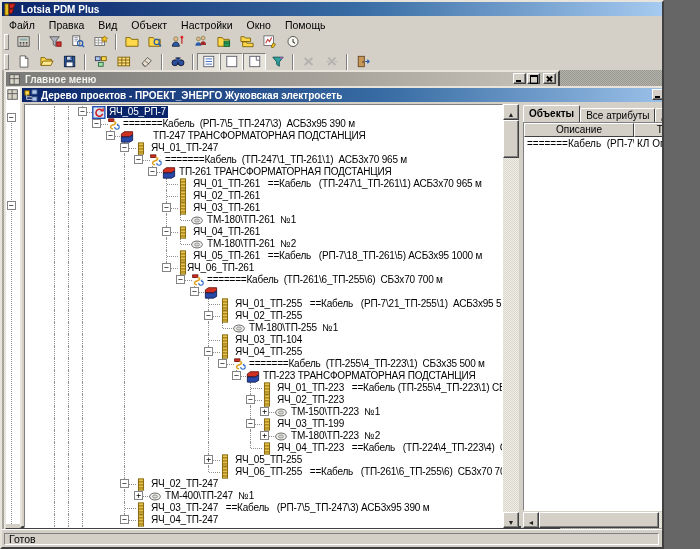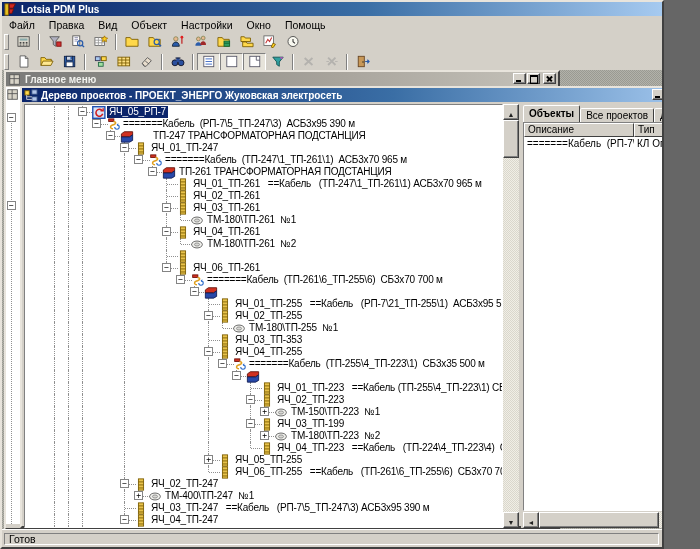--- a/index.html
+++ b/index.html
@@ -65,21 +65,21 @@
   .thumb{background:#d4d0c8;border:1px solid;border-color:#fff #404040 #404040 #fff;box-shadow:inset -1px -1px 0 #808080;box-sizing:border-box;}
   .ar{font-size:7px;line-height:7px;}
   
   .rpanel{position:absolute;left:499px;top:16px;width:178px;height:424px;background:#d4d0c8;}
   .tabs{position:absolute;left:2px;top:1px;height:17px;width:144px;overflow:hidden;white-space:nowrap;}
   .tab{display:inline-block;background:#d4d0c8;border:1px solid;border-color:#fff #404040 transparent #fff;
        border-radius:2px 2px 0 0;font-size:10px;height:13px;line-height:13px;padding:0 5px;margin-top:3px;vertical-align:bottom;box-sizing:content-box;}
   .tab.active{font-weight:bold;height:16px;line-height:15px;margin-top:0;position:relative;z-index:2;}
   .lview{position:absolute;left:2px;top:18px;width:174px;height:389px;background:#fff;
          border:1px solid;border-color:#808080 #fff #fff #808080;box-sizing:border-box;overflow:hidden;}
-  .lvhead{position:absolute;left:0;top:0;right:0;height:14px;display:flex;}
+  .lvhead{position:absolute;left:0;top:0;right:0;height:14px;display:flex;text-align:center;}
   .lvh{background:#d4d0c8;border:1px solid;border-color:#fff #404040 #404040 #fff;box-sizing:border-box;
        font-size:10px;line-height:12px;padding:0 3px;overflow:hidden;white-space:nowrap;}
   .lvrow{position:absolute;left:0;top:14px;right:0;height:13px;font-size:10px;line-height:13px;white-space:pre;display:flex;}
   .lvc{overflow:hidden;padding:0 3px;box-sizing:border-box;}
   
   .statusbar{position:absolute;left:0;right:0;bottom:0;height:17px;background:#d4d0c8;border-top:1px solid #fff;}
   .spanel{position:absolute;left:2px;right:3px;top:3px;bottom:2px;border:1px solid;border-color:#808080 #fff #fff #808080;
           font-size:10.5px;line-height:11px;padding:0 4px;color:#000;}
   svg{display:block;}
 </style>
@@ -465,25 +465,25 @@
                   <rect x="5" y="1" width="6" height="13" fill="#e8c24a" stroke="#7a5c00"></rect>
                   <path d="M5 4.5h6M5 8h6M5 11.5h6" stroke="#7a5c00"></path>
                 </svg></span><span class="tlabel" style="left: 166px;">ЯЧ_04_ТП-261</span></div>
             <div class="trow" style="top: 132px;"><span class="vg" style="left: 29px;"></span><span class="vg" style="left: 43px;"></span><span class="vg" style="left: 57px;"></span><span class="vg" style="left: 99px;"></span><span class="vg" style="left: 141px;"></span><span class="vg tophalf" style="left: 155px;"></span><span class="hg" style="left: 156px;"></span><span class="ticon" style="left: 165px;"><svg width="14" height="13" viewBox="0 0 16 15" xmlns="http://www.w3.org/2000/svg">
                   <ellipse cx="8" cy="7.5" rx="6.2" ry="4" fill="#f4f4f0" stroke="#555"></ellipse>
                   <ellipse cx="8" cy="7.5" rx="3" ry="1.8" fill="#d8d8d4" stroke="#888"></ellipse>
                 </svg></span><span class="tlabel" style="left: 180px;">ТМ-180\ТП-261  №2</span></div>
             <div class="trow" style="top: 144px;"><span class="vg" style="left: 29px;"></span><span class="vg" style="left: 43px;"></span><span class="vg" style="left: 57px;"></span><span class="vg" style="left: 99px;"></span><span class="vg" style="left: 141px;"></span><span class="hg" style="left: 142px;"></span><span class="ticon" style="left: 151px;"><svg width="14" height="13" viewBox="0 0 16 15" xmlns="http://www.w3.org/2000/svg">
                   <rect x="5" y="1" width="6" height="13" fill="#e8c24a" stroke="#7a5c00"></rect>
                   <path d="M5 4.5h6M5 8h6M5 11.5h6" stroke="#7a5c00"></path>
-                </svg></span></div>
+                </svg></span><span class="tlabel" style="left: 166px;">ЯЧ_05_ТП-261   ==Кабель   (РП-7\18_ТП-261\5) АСБ3х95 1000 м</span></div>
             <div class="trow" style="top: 156px;"><span class="vg" style="left: 29px;"></span><span class="vg" style="left: 43px;"></span><span class="vg" style="left: 57px;"></span><span class="vg" style="left: 99px;"></span><span class="vg tophalf" style="left: 141px;"></span><span class="hg" style="left: 142px;"></span><span class="ebox" style="left: 137px;">−</span><span class="ticon" style="left: 151px;"><svg width="14" height="13" viewBox="0 0 16 15" xmlns="http://www.w3.org/2000/svg">
                   <rect x="5" y="1" width="6" height="13" fill="#e8c24a" stroke="#7a5c00"></rect>
                   <path d="M5 4.5h6M5 8h6M5 11.5h6" stroke="#7a5c00"></path>
-                </svg></span><span class="tlabel" style="left: 166px;">ЯЧ_06_ТП-261</span></div>
+                </svg></span><span class="tlabel" style="left: 160px;">ЯЧ_06_ТП-261</span></div>
             <div class="trow" style="top: 168px;"><span class="vg" style="left: 29px;"></span><span class="vg" style="left: 43px;"></span><span class="vg" style="left: 57px;"></span><span class="vg" style="left: 99px;"></span><span class="vg tophalf" style="left: 155px;"></span><span class="hg" style="left: 156px;"></span><span class="ebox" style="left: 151px;">−</span><span class="ticon" style="left: 165px;"><svg width="14" height="13" viewBox="0 0 16 15" xmlns="http://www.w3.org/2000/svg">
                   <rect x="3" y="1" width="6" height="3" fill="#d03020" stroke="#701008"></rect>
                   <path d="M8.5 4c3 0 3.5 2.3.8 3.4L6.8 8.4c-2.6 1-2 4.1 1.2 4.1" fill="none" stroke="#e0a020" stroke-width="1.8"></path>
                   <path d="M10 10.5a2.6 2.6 0 1 0 2.6-2.6" fill="none" stroke="#2868c8" stroke-width="1.2"></path>
                   <path d="M13.8 6.5l-1.2 1.6 1.8.9" fill="none" stroke="#2868c8"></path>
                 </svg></span><span class="tlabel" style="left: 180px;">=======Кабель  (ТП-261\6_ТП-255\6)  СБ3х70 700 м</span></div>
             <div class="trow" style="top: 180px;"><span class="vg" style="left: 29px;"></span><span class="vg" style="left: 43px;"></span><span class="vg" style="left: 57px;"></span><span class="vg" style="left: 99px;"></span><span class="vg tophalf" style="left: 169px;"></span><span class="hg" style="left: 170px;"></span><span class="ebox" style="left: 165px;">−</span><span class="ticon" style="left: 179px;"><svg width="14" height="13" viewBox="0 0 16 15" xmlns="http://www.w3.org/2000/svg">
                   <path d="M1.5 4.5L5 2h9.5v3.5L11 8H1.5z" fill="#d03020" stroke="#601008"></path>
                   <path d="M1.5 8H11l3.5-2.5V12L11 14H1.5z" fill="#2848a8" stroke="#101c50"></path>
                 </svg></span></div>
@@ -495,35 +495,35 @@
                   <rect x="5" y="1" width="6" height="13" fill="#e8c24a" stroke="#7a5c00"></rect>
                   <path d="M5 4.5h6M5 8h6M5 11.5h6" stroke="#7a5c00"></path>
                 </svg></span><span class="tlabel" style="left: 208px;">ЯЧ_02_ТП-255</span></div>
             <div class="trow" style="top: 216px;"><span class="vg" style="left: 29px;"></span><span class="vg" style="left: 43px;"></span><span class="vg" style="left: 57px;"></span><span class="vg" style="left: 99px;"></span><span class="vg" style="left: 183px;"></span><span class="vg tophalf" style="left: 197px;"></span><span class="hg" style="left: 198px;"></span><span class="ticon" style="left: 207px;"><svg width="14" height="13" viewBox="0 0 16 15" xmlns="http://www.w3.org/2000/svg">
                   <ellipse cx="8" cy="7.5" rx="6.2" ry="4" fill="#f4f4f0" stroke="#555"></ellipse>
                   <ellipse cx="8" cy="7.5" rx="3" ry="1.8" fill="#d8d8d4" stroke="#888"></ellipse>
                 </svg></span><span class="tlabel" style="left: 222px;">ТМ-180\ТП-255  №1</span></div>
             <div class="trow" style="top: 228px;"><span class="vg" style="left: 29px;"></span><span class="vg" style="left: 43px;"></span><span class="vg" style="left: 57px;"></span><span class="vg" style="left: 99px;"></span><span class="vg" style="left: 183px;"></span><span class="hg" style="left: 184px;"></span><span class="ticon" style="left: 193px;"><svg width="14" height="13" viewBox="0 0 16 15" xmlns="http://www.w3.org/2000/svg">
                   <rect x="5" y="1" width="6" height="13" fill="#e8c24a" stroke="#7a5c00"></rect>
                   <path d="M5 4.5h6M5 8h6M5 11.5h6" stroke="#7a5c00"></path>
-                </svg></span><span class="tlabel" style="left: 208px;">ЯЧ_03_ТП-353</span></div>
+                </svg></span><span class="tlabel" style="left: 208px;">ЯЧ_03_ТП-104</span></div>
             <div class="trow" style="top: 240px;"><span class="vg" style="left: 29px;"></span><span class="vg" style="left: 43px;"></span><span class="vg" style="left: 57px;"></span><span class="vg" style="left: 99px;"></span><span class="vg" style="left: 183px;"></span><span class="hg" style="left: 184px;"></span><span class="ebox" style="left: 179px;">−</span><span class="ticon" style="left: 193px;"><svg width="14" height="13" viewBox="0 0 16 15" xmlns="http://www.w3.org/2000/svg">
                   <rect x="5" y="1" width="6" height="13" fill="#e8c24a" stroke="#7a5c00"></rect>
                   <path d="M5 4.5h6M5 8h6M5 11.5h6" stroke="#7a5c00"></path>
                 </svg></span><span class="tlabel" style="left: 208px;">ЯЧ_04_ТП-255</span></div>
             <div class="trow" style="top: 252px;"><span class="vg" style="left: 29px;"></span><span class="vg" style="left: 43px;"></span><span class="vg" style="left: 57px;"></span><span class="vg" style="left: 99px;"></span><span class="vg" style="left: 183px;"></span><span class="vg tophalf" style="left: 197px;"></span><span class="hg" style="left: 198px;"></span><span class="ebox" style="left: 193px;">−</span><span class="ticon" style="left: 207px;"><svg width="14" height="13" viewBox="0 0 16 15" xmlns="http://www.w3.org/2000/svg">
                   <rect x="3" y="1" width="6" height="3" fill="#d03020" stroke="#701008"></rect>
                   <path d="M8.5 4c3 0 3.5 2.3.8 3.4L6.8 8.4c-2.6 1-2 4.1 1.2 4.1" fill="none" stroke="#e0a020" stroke-width="1.8"></path>
                   <path d="M10 10.5a2.6 2.6 0 1 0 2.6-2.6" fill="none" stroke="#2868c8" stroke-width="1.2"></path>
                   <path d="M13.8 6.5l-1.2 1.6 1.8.9" fill="none" stroke="#2868c8"></path>
                 </svg></span><span class="tlabel" style="left: 222px;">=======Кабель  (ТП-255\4_ТП-223\1)  СБ3х35 500 м</span></div>
             <div class="trow" style="top: 264px;"><span class="vg" style="left: 29px;"></span><span class="vg" style="left: 43px;"></span><span class="vg" style="left: 57px;"></span><span class="vg" style="left: 99px;"></span><span class="vg" style="left: 183px;"></span><span class="vg tophalf" style="left: 211px;"></span><span class="hg" style="left: 212px;"></span><span class="ebox" style="left: 207px;">−</span><span class="ticon" style="left: 221px;"><svg width="14" height="13" viewBox="0 0 16 15" xmlns="http://www.w3.org/2000/svg">
                   <path d="M1.5 4.5L5 2h9.5v3.5L11 8H1.5z" fill="#d03020" stroke="#601008"></path>
                   <path d="M1.5 8H11l3.5-2.5V12L11 14H1.5z" fill="#2848a8" stroke="#101c50"></path>
-                </svg></span></div>
+                </svg></span><span class="tlabel" style="left: 236px;">ТП-223 ТРАНСФОРМАТОРНАЯ ПОДСТАНЦИЯ</span></div>
             <div class="trow" style="top: 276px;"><span class="vg" style="left: 29px;"></span><span class="vg" style="left: 43px;"></span><span class="vg" style="left: 57px;"></span><span class="vg" style="left: 99px;"></span><span class="vg" style="left: 183px;"></span><span class="vg" style="left: 225px;"></span><span class="hg" style="left: 226px;"></span><span class="ticon" style="left: 235px;"><svg width="14" height="13" viewBox="0 0 16 15" xmlns="http://www.w3.org/2000/svg">
                   <rect x="5" y="1" width="6" height="13" fill="#e8c24a" stroke="#7a5c00"></rect>
                   <path d="M5 4.5h6M5 8h6M5 11.5h6" stroke="#7a5c00"></path>
                 </svg></span><span class="tlabel" style="left: 250px;">ЯЧ_01_ТП-223   ==Кабель (ТП-255\4_ТП-223\1) СБ3х35 500 м</span></div>
             <div class="trow" style="top: 288px;"><span class="vg" style="left: 29px;"></span><span class="vg" style="left: 43px;"></span><span class="vg" style="left: 57px;"></span><span class="vg" style="left: 99px;"></span><span class="vg" style="left: 183px;"></span><span class="vg" style="left: 225px;"></span><span class="hg" style="left: 226px;"></span><span class="ebox" style="left: 221px;">−</span><span class="ticon" style="left: 235px;"><svg width="14" height="13" viewBox="0 0 16 15" xmlns="http://www.w3.org/2000/svg">
                   <rect x="5" y="1" width="6" height="13" fill="#e8c24a" stroke="#7a5c00"></rect>
                   <path d="M5 4.5h6M5 8h6M5 11.5h6" stroke="#7a5c00"></path>
                 </svg></span><span class="tlabel" style="left: 250px;">ЯЧ_02_ТП-223</span></div>
             <div class="trow" style="top: 300px;"><span class="vg" style="left: 29px;"></span><span class="vg" style="left: 43px;"></span><span class="vg" style="left: 57px;"></span><span class="vg" style="left: 99px;"></span><span class="vg" style="left: 183px;"></span><span class="vg" style="left: 225px;"></span><span class="vg tophalf" style="left: 239px;"></span><span class="hg" style="left: 240px;"></span><span class="ebox" style="left: 235px;">+</span><span class="ticon" style="left: 249px;"><svg width="14" height="13" viewBox="0 0 16 15" xmlns="http://www.w3.org/2000/svg">
                   <ellipse cx="8" cy="7.5" rx="6.2" ry="4" fill="#f4f4f0" stroke="#555"></ellipse>
@@ -576,21 +576,21 @@
         <div class="sbtn" style="position:absolute;left:0;top:0;width:16px;height:16px;">
             <span><span class="ar">▲</span></span>
           </div>
         <div class="thumb" style="position:absolute;left:0;top:16px;width:16px;height:38px;"></div>
         <div class="sbtn" style="position:absolute;left:0;bottom:0;width:16px;height:16px;">
             <span><span class="ar">▼</span></span>
           </div>
       </div>
 
       <div class="rpanel">
-        <div class="tabs" id="tabs"><span class="tab active">Объекты</span><span class="tab">Все проектов</span><span class="tab">Доку</span></div>
+        <div class="tabs" id="tabs"><span class="tab active">Объекты</span><span class="tab">Все атрибуты</span><span class="tab">Доку</span></div>
         <div class="sbtn" style="position:absolute;right:16px;top:2px;width:13px;height:14px;">
             <span><span class="ar">◄</span></span>
           </div>
         <div class="sbtn" style="position:absolute;right:2px;top:2px;width:13px;height:14px;">
             <span><span class="ar">►</span></span>
           </div>
 
         <div class="lview">
           <div class="lvhead">
             <span class="lvh" style="width:110px;">Описание</span>

